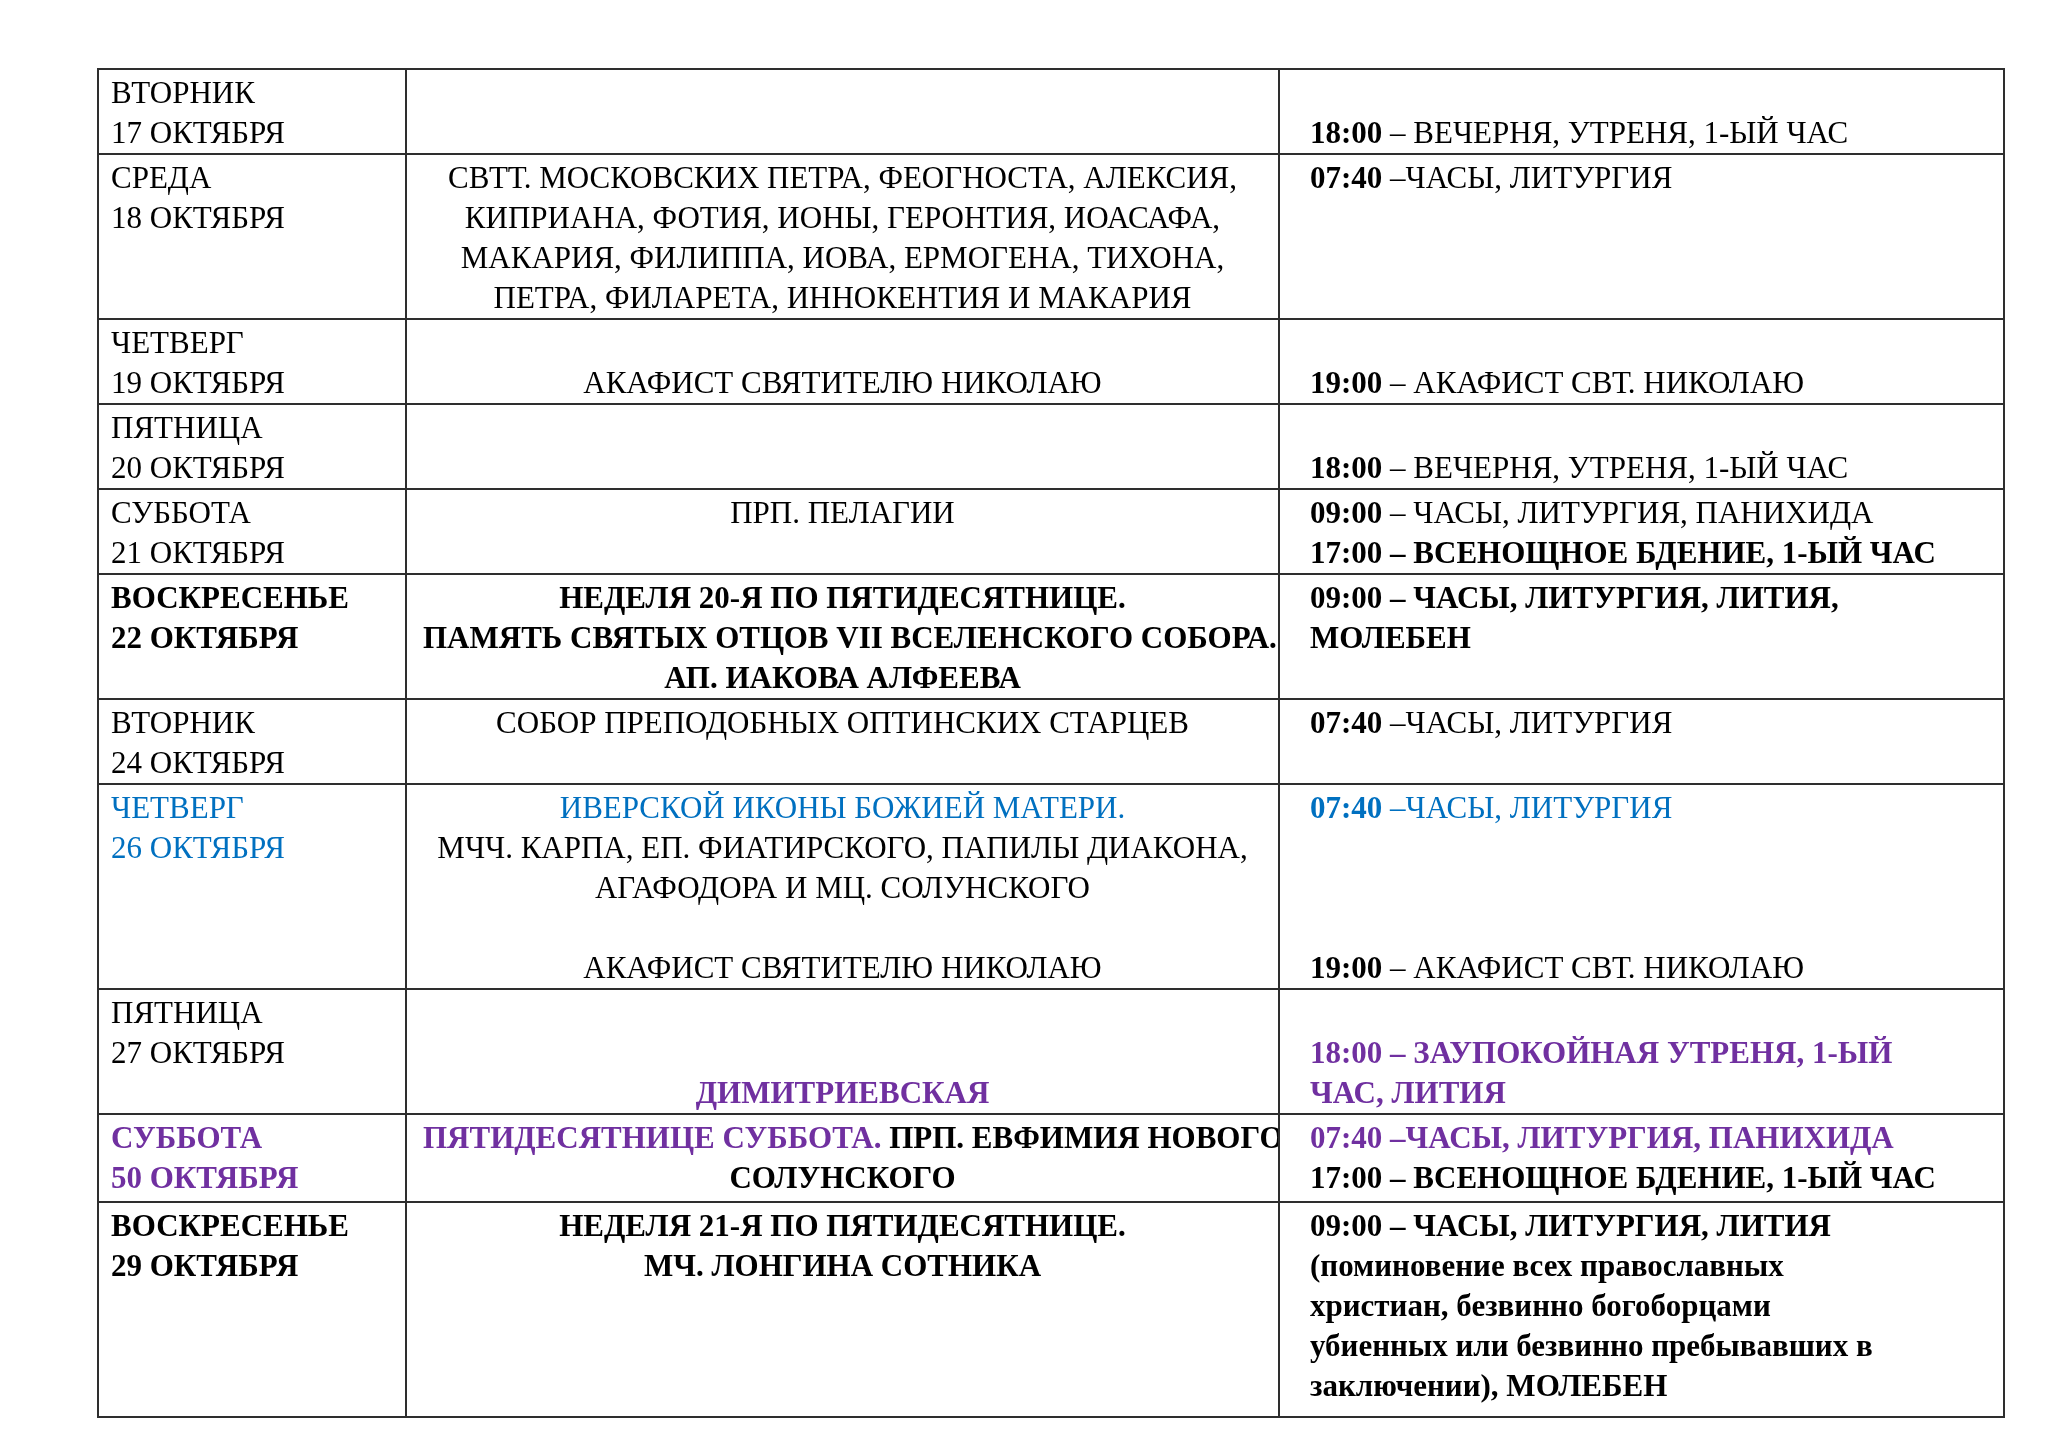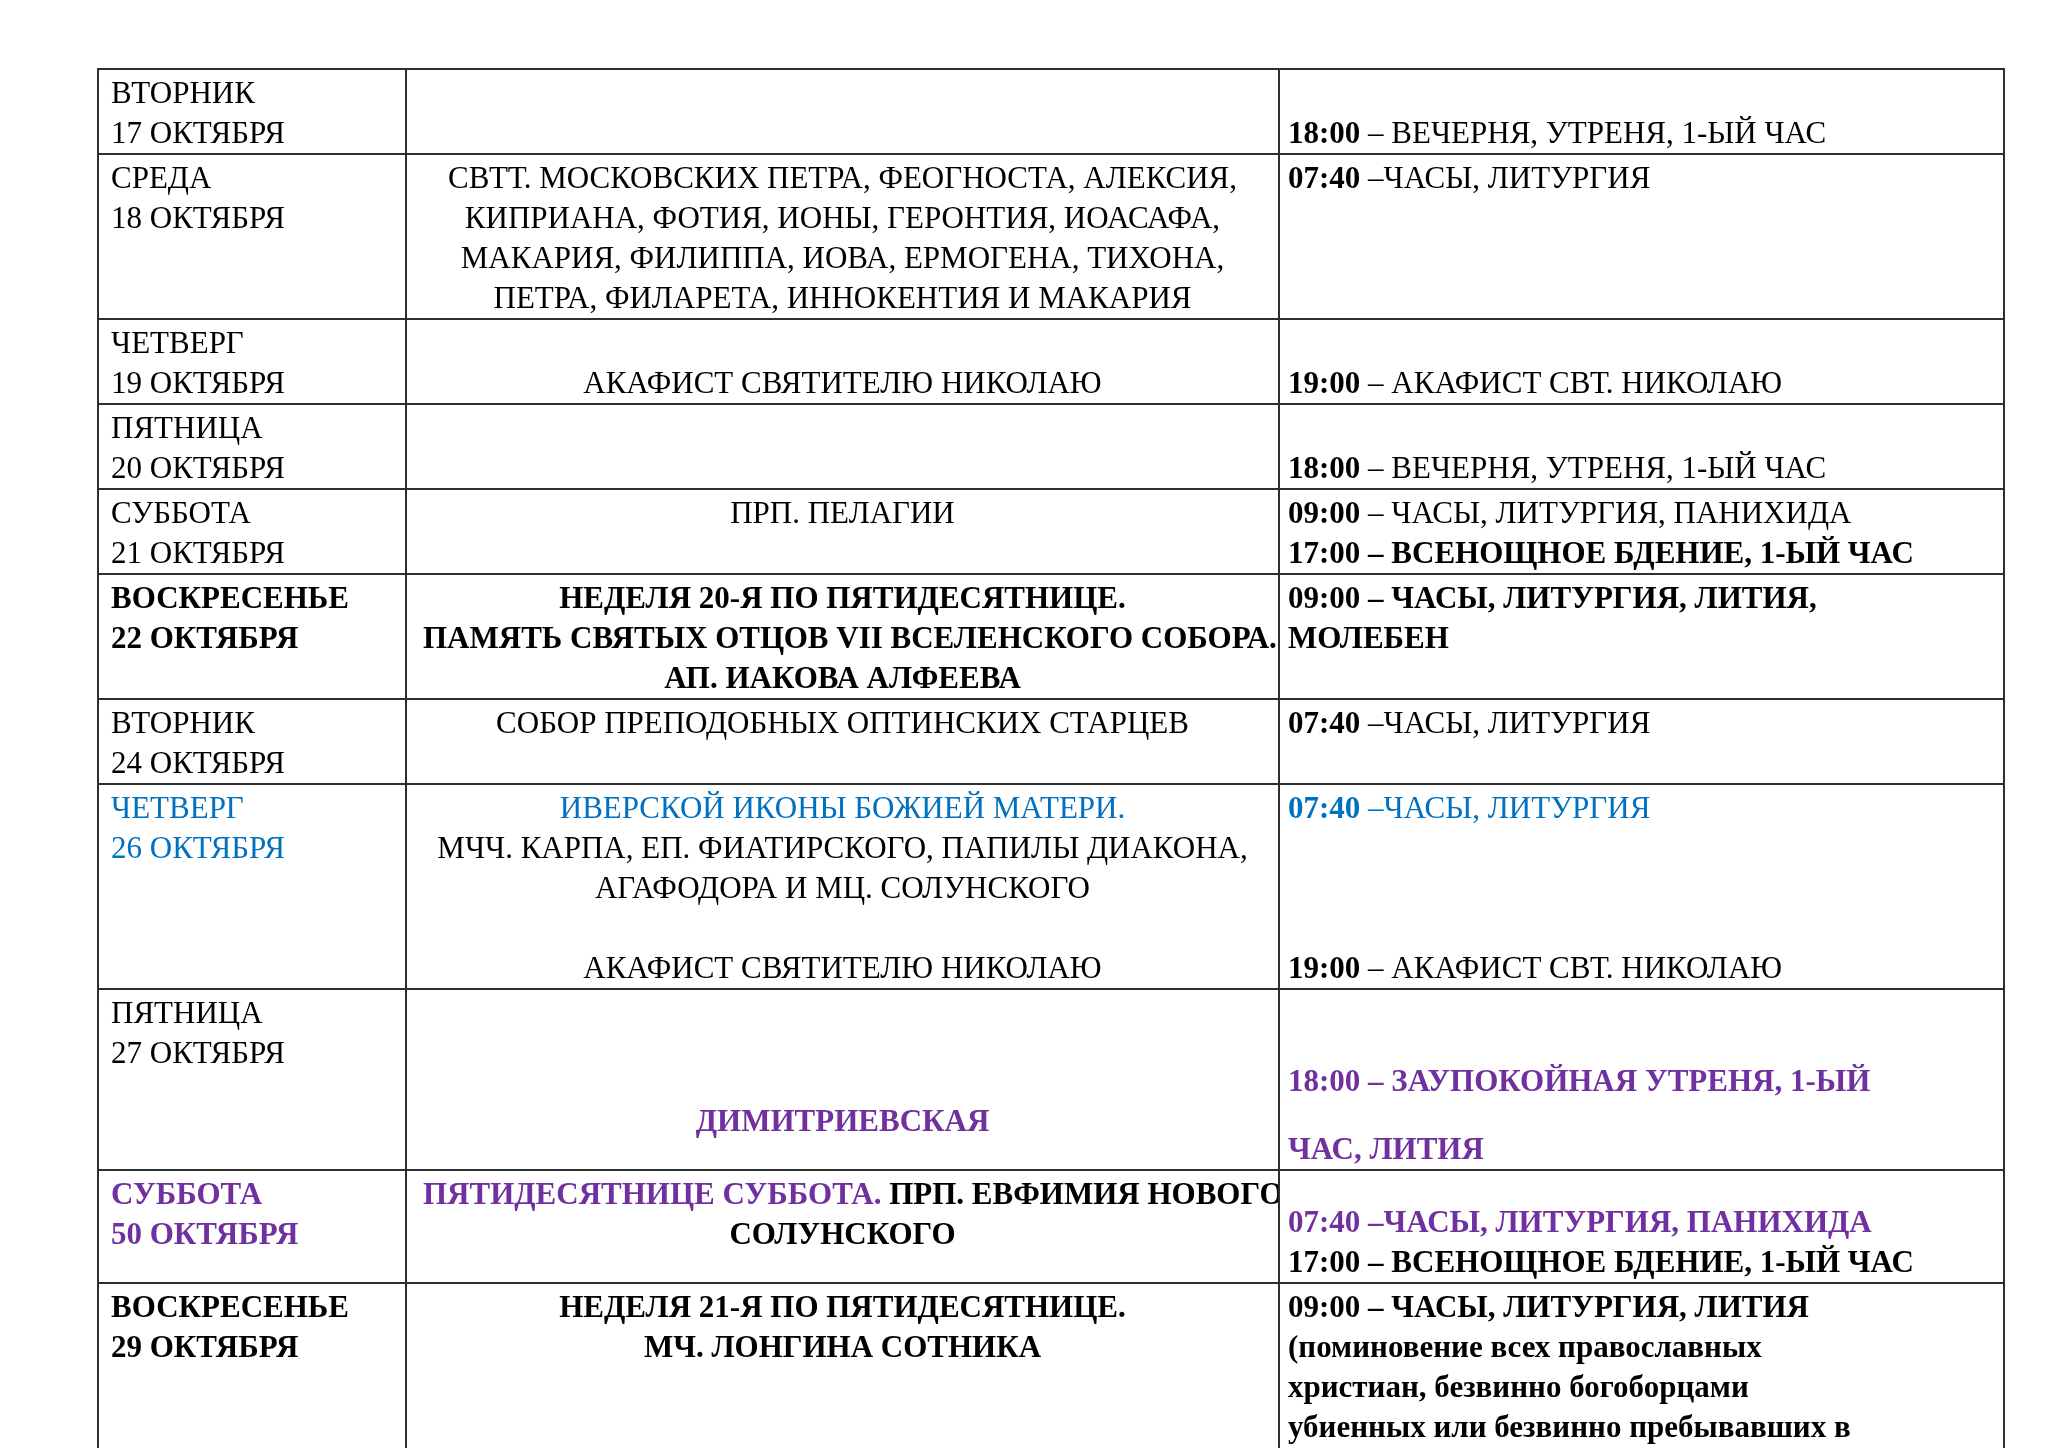--- a/index.html
+++ b/index.html
@@ -3,27 +3,27 @@
 <meta charset="utf-8">
 <style>
   html,body{margin:0;padding:0;background:#ffffff;}
   .page{position:relative;width:2048px;height:1448px;background:#ffffff;
         font-family:"Liberation Serif","DejaVu Serif",serif;color:#000;}
   table.schedule{position:absolute;left:97px;top:68px;width:1906px;
         border-collapse:collapse;table-layout:fixed;}
   td{border:2px solid #2e2e2e;vertical-align:top;padding:3px 0 0 0;overflow:hidden;}
   .day-cell{padding-left:12px;}
   .feast-cell{text-align:center;}
-  .svc-cell{padding-left:8px;}
+  .svc-cell{padding-left:30px;}
   .ln{height:40px;line-height:40px;font-size:31px;white-space:nowrap;}
   .feast-cell .ln{padding:0 16px;}
   .b{font-weight:bold;}
   .bold .ln{font-weight:bold;}
   .blue{color:#0070C0;}
-  .purple{color:#7030A0;margin-top:28px;}
+  .purple{color:#7030A0;}
   .black{color:#000000;}
 </style>
 </head>
 <body>
 
 <div class="page">
   <table class="schedule">
     <colgroup>
       <col style="width:308px">
         <col style="width:873px">

